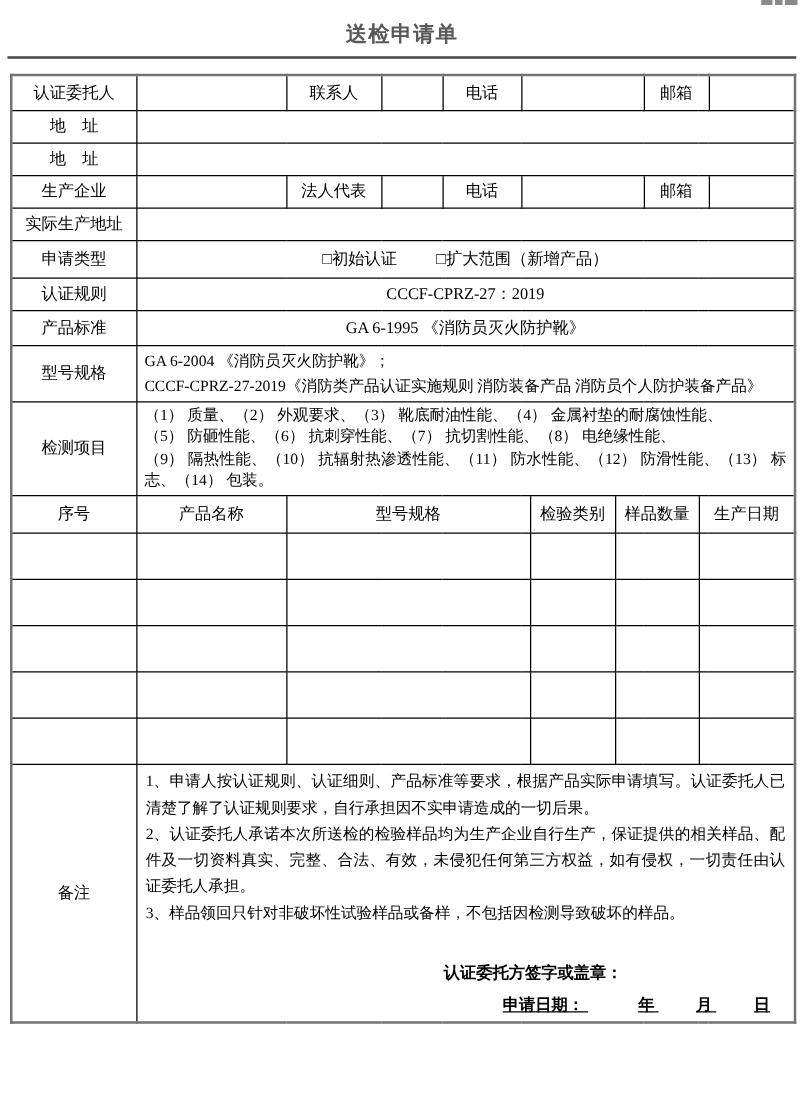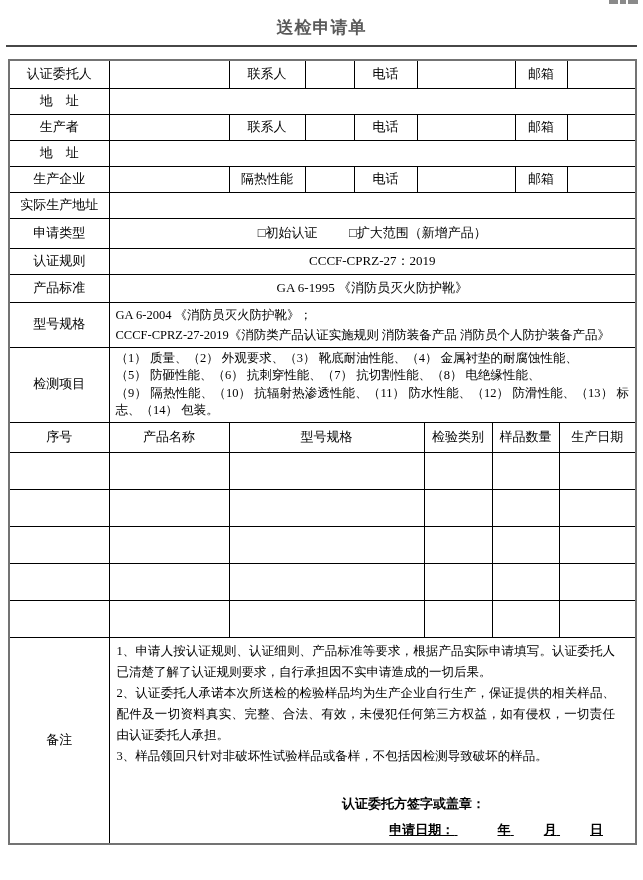--- a/index.html
+++ b/index.html
@@ -30,21 +30,21 @@
     overflow:hidden; vertical-align:middle;
   }
   td.lbl{ text-align:center; }
   td.ctr{ text-align:center; }
   td.txt{ padding:2px 6px; }
   .basis-line{ white-space:nowrap; overflow:hidden; font-size:12.5px; line-height:20px; }
   .items-line{ font-size:12.5px; line-height:17.5px; }
   .items-wrap{ text-align:justify; }
   .opt2{ margin-left:28px; }
 
-  .remarks-content{ vertical-align:top; padding:3px 20px 0 7px;border-radius:13px; }
+  .remarks-content{ vertical-align:top; padding:3px 7px 0 7px;border-radius:13px; }
   .note{ font-size:12.5px; line-height:21px; text-align:justify; }
   .sig-line{
     margin-top:24px; font-weight:bold; font-size:13px; line-height:26px;
     text-align:right; padding-right:130px;
   }
   .date-line{
     font-weight:bold; font-size:13px; line-height:26px;
     text-align:right; padding-right:12px;text-decoration:underline;
   }
   .ymd{ margin-left:30px; }
@@ -87,40 +87,30 @@
     <td colspan="3"></td>
     <td class="lbl" colspan="2">邮箱</td>
     <td></td>
   </tr>
 
   <tr style="height:26px">
     <td class="lbl">地　址</td>
     <td colspan="10"></td>
   </tr>
 
-  <tr style="height:26px">
-    <td class="lbl">生产者</td>
-    <td></td>
-    <td class="lbl">联系人</td>
-    <td></td>
-    <td class="lbl">电话</td>
-    <td colspan="3"></td>
-    <td class="lbl" colspan="2">邮箱</td>
-    <td></td>
-  </tr>
 
   <tr style="height:26px">
     <td class="lbl">地　址</td>
     <td colspan="10"></td>
   </tr>
 
   <tr style="height:26px">
     <td class="lbl">生产企业</td>
     <td></td>
-    <td class="lbl">隔热性能</td>
+    <td class="lbl">法人代表</td>
     <td></td>
     <td class="lbl">电话</td>
     <td colspan="3"></td>
     <td class="lbl" colspan="2">邮箱</td>
     <td></td>
   </tr>
 
   <tr style="height:26px">
     <td class="lbl">实际生产地址</td>
     <td colspan="10"></td>

